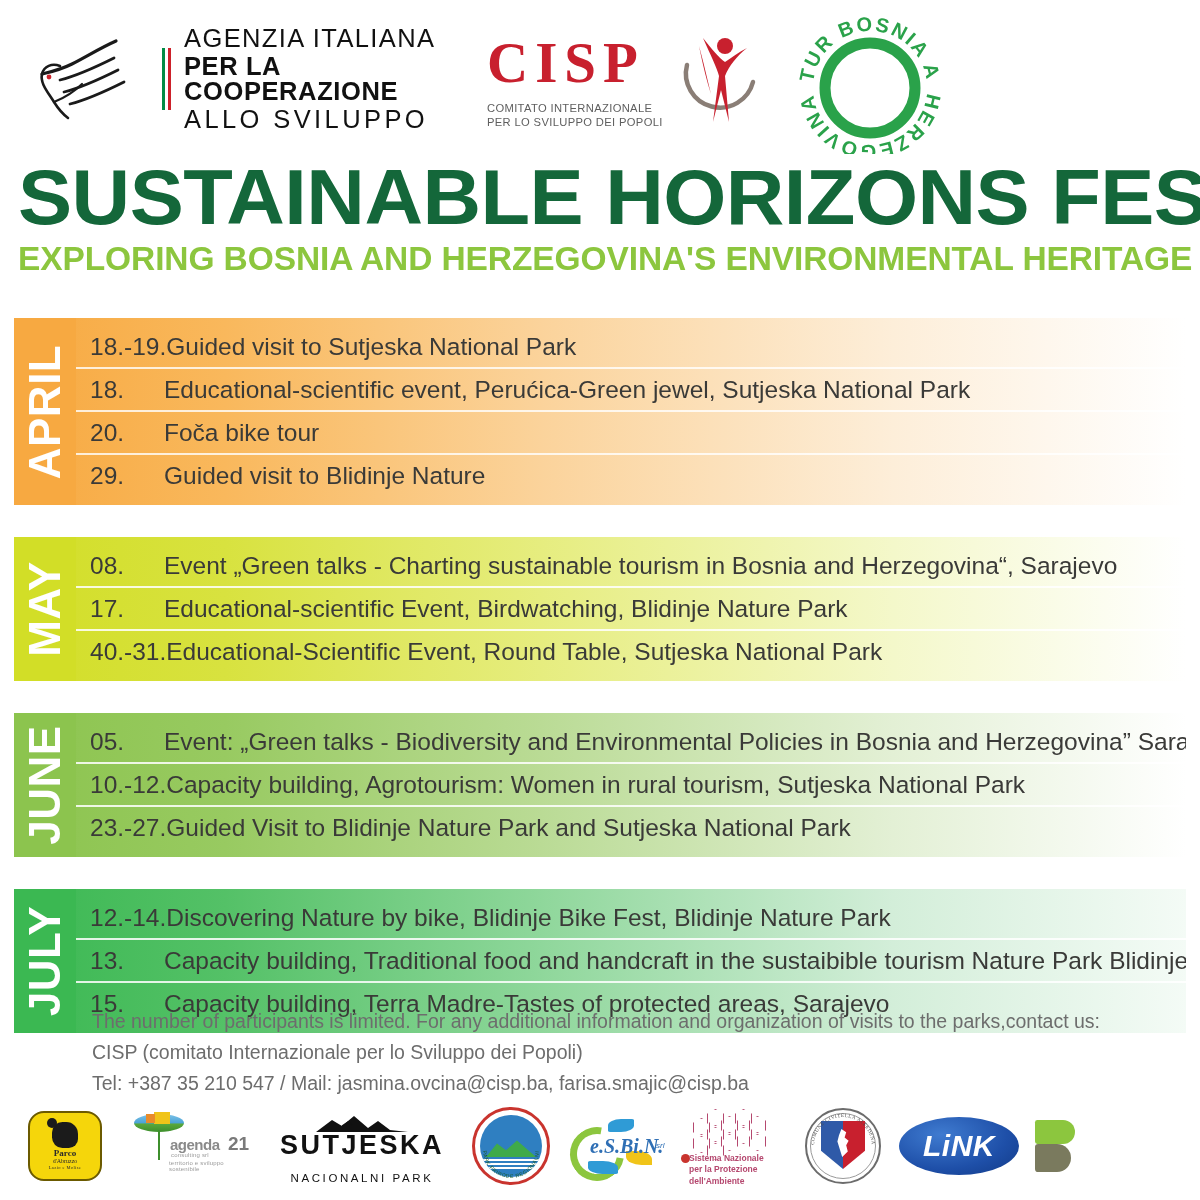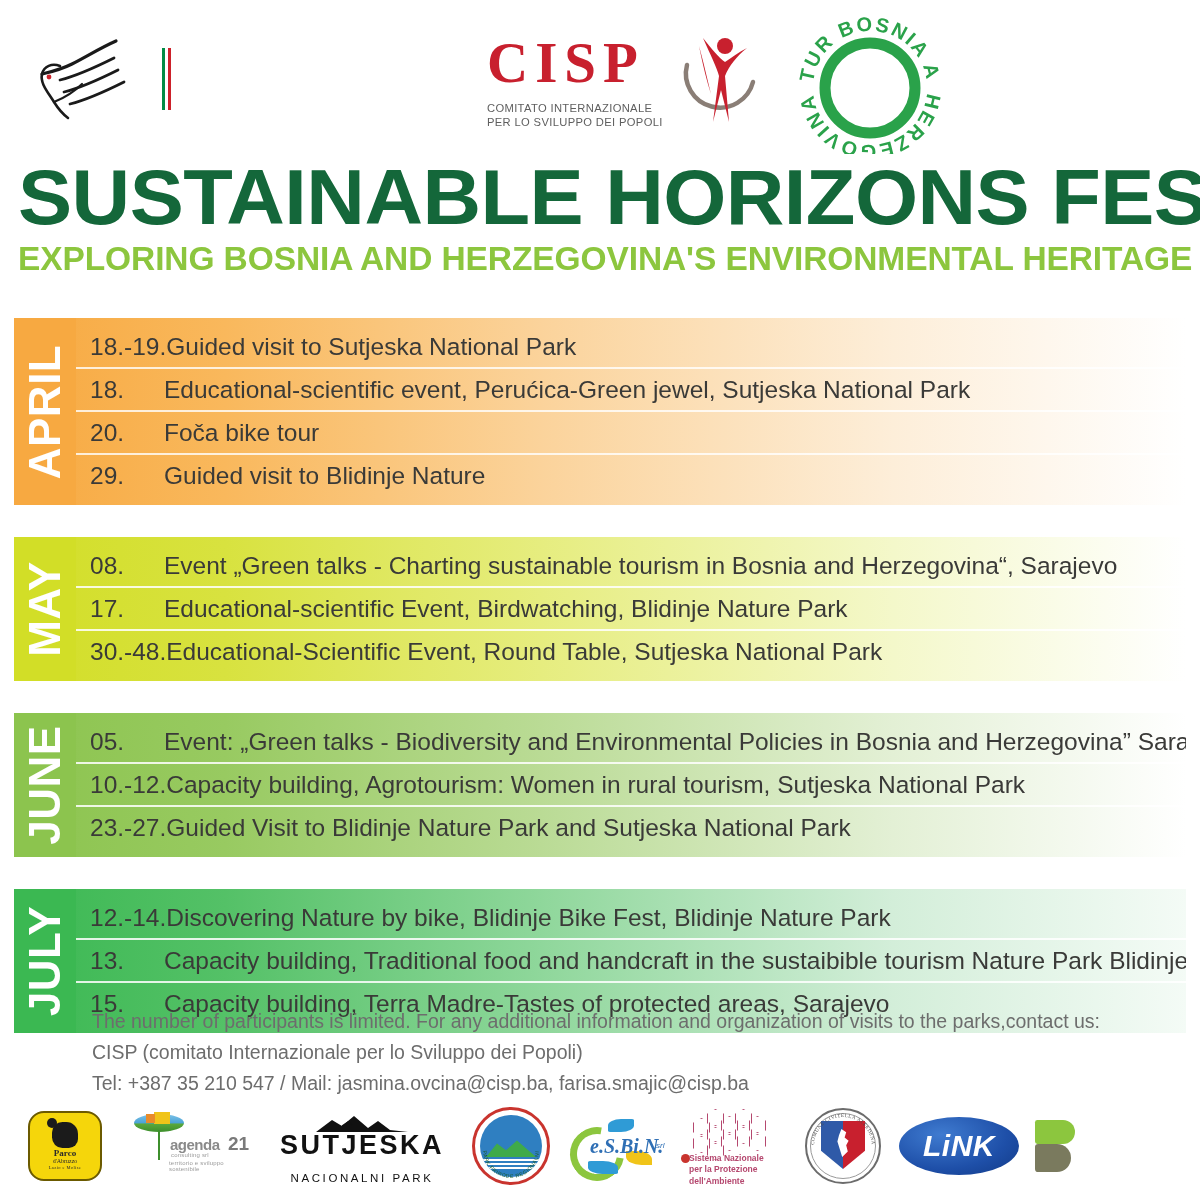--- a/index.html
+++ b/index.html
@@ -199,20 +199,25 @@
           <path d="M40,68 C56,64 74,56 94,46" stroke-width="2.8"></path>
           <path d="M24,66 C34,62 44,56 52,48" stroke-width="2.2"></path>
         </g>
         <circle cx="19" cy="41" r="2.4" fill="#cd212a"></circle>
       </svg>
     </div>
     <div class="tricolor">
       <i class="tri-g"></i>
         <i class="tri-w"></i>
         <i class="tri-r"></i>
+    </div>
+    <div class="aics-text">
+      <div class="aics-l1">AGENZIA ITALIANA</div>
+      <div class="aics-l2">PER LA COOPERAZIONE</div>
+      <div class="aics-l3">ALLO SVILUPPO</div>
     </div>
   </div>
 
   <div class="logo-cisp">
     <div class="cisp-word">CISP</div>
     <div class="cisp-sub">
       <div>COMITATO INTERNAZIONALE</div>
       <div>PER LO SVILUPPO DEI POPOLI</div>
     </div>
     <div class="cisp-mark">
@@ -281,21 +286,21 @@
     <div class="rows">
       <div class="row">
         <span class="row-date">08.</span>
         <span class="row-desc">Event „Green talks - Charting sustainable tourism in Bosnia and Herzegovina“, Sarajevo</span>
       </div>
       <div class="row">
         <span class="row-date">17.</span>
         <span class="row-desc">Educational-scientific Event, Birdwatching, Blidinje Nature Park</span>
       </div>
       <div class="row">
-        <span class="row-date">30.-48.</span>
+        <span class="row-date">40.-31.</span>
         <span class="row-desc">Educational-Scientific Event, Round Table, Sutjeska National Park</span>
       </div>
     </div>
   </div>
 
   <div class="month m-june">
     <div class="month-tab">
       <span class="month-name">JUNE</span>
     </div>
     <div class="rows">

